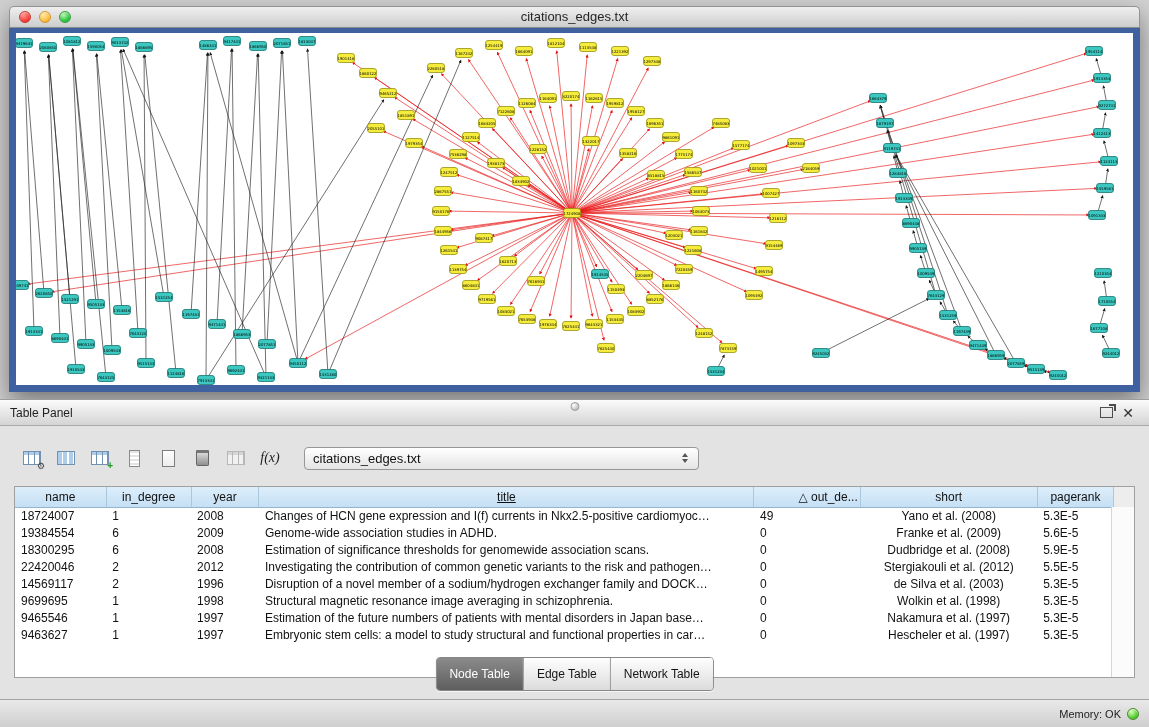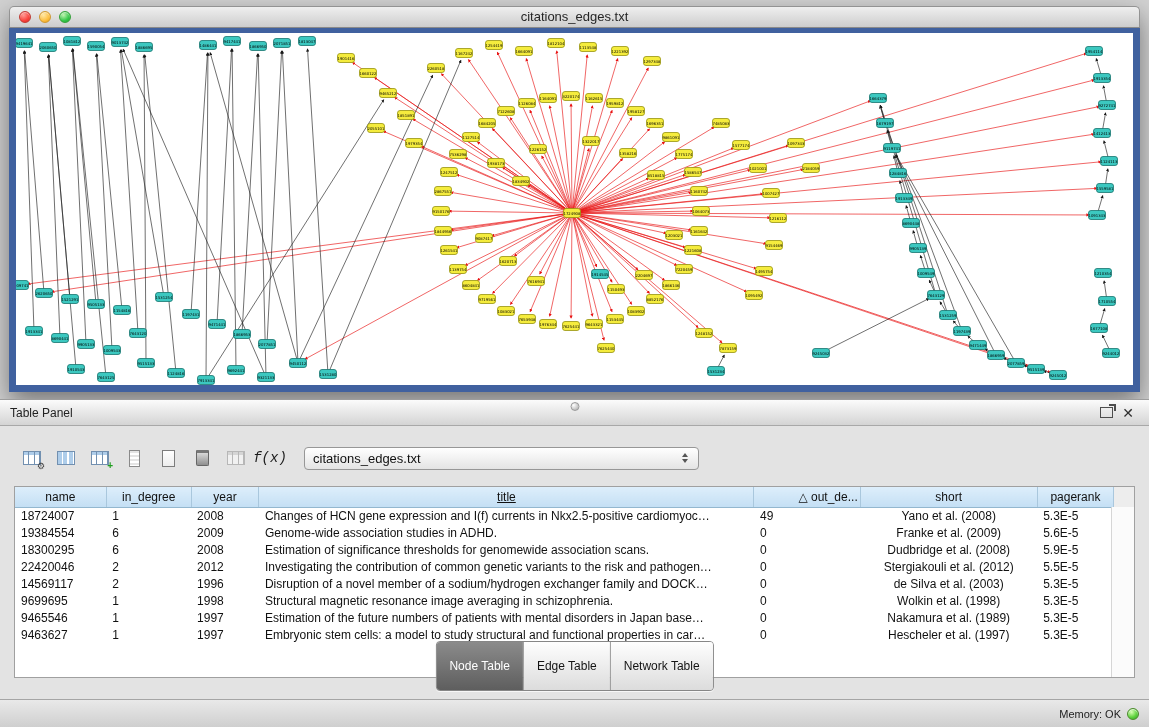--- a/index.html
+++ b/index.html
@@ -64,21 +64,21 @@
     background:repeating-linear-gradient(to right,#aecdea 0 4px,#ffffff 4px 5.3px);}
   .mini-rows{width:9px;height:15px;border:1px solid #8a8a8a;display:block;
     background:repeating-linear-gradient(to bottom,#e4e4e4 0 2px,#ffffff 2px 4px);}
   .mini-doc{width:11px;height:15px;border:1px solid #7d7d7d;display:block;
     background:linear-gradient(#ffffff,#ededed);}
   .mini-trash{width:11px;height:12px;border:1px solid #666;border-top:3px solid #777;
     border-radius:1px 1px 2px 2px;display:block;background:linear-gradient(#d8d8d8,#8f8f8f);}
   .badge{position:absolute;right:1px;bottom:-1px;font-size:9px;line-height:1;}
   .badge.gear{color:#444;}
   .badge.plus{color:#1f9e1f;font-weight:bold;font-size:10px;}
-  .fx{font-family:Liberation Mono, monospace;font-style:italic;
+  .fx{font-family:Liberation Serif, serif;font-style:italic;
     font-size:14px;color:#1c1c1c;}
   .combo{margin-left:14px;width:395px;height:23px;border:1px solid #979797;border-radius:4px;
     background:linear-gradient(#ffffff,#e4e4e4);display:flex;align-items:center;
     padding:0 8px;font-size:13px;color:#111;box-sizing:border-box;cursor:pointer;}
   .combo-arrows{margin-left:auto;display:flex;flex-direction:column;gap:2px;padding-right:2px;}
   .tri-up{width:0;height:0;border-left:3.5px solid transparent;border-right:3.5px solid transparent;border-bottom:4px solid #555;}
   .tri-down{width:0;height:0;border-left:3.5px solid transparent;border-right:3.5px solid transparent;border-top:4px solid #555;}
 
   .table-area{position:absolute;top:86px;left:14px;right:14px;height:190px;
     border:1px solid #a0a0a0;background:#fff;overflow:hidden;}
@@ -88,21 +88,21 @@
     font-weight:normal;font-size:12px;text-align:center;padding:0 2px;
     overflow:hidden;white-space:nowrap;box-sizing:border-box;margin-top:16px;}
   table.grid th.scroll-corner{background:#ededed;border-right:none;}
   table.grid td{height:17px;padding:0 0 0 6px;white-space:nowrap;overflow:hidden;box-sizing:border-box;}
   table.grid td.al-center{text-align:center;padding:0 2px;margin-top:24px;}
   .vtrack{position:absolute;top:20px;right:0;width:22px;bottom:0;background:#fbfbfb;border-left:1px solid #d6d6d6;}
 
   .tabs{position:absolute;bottom:8px;left:50%;transform:translateX(-50%);
     display:flex;border:1px solid #868686;border-radius:4px;overflow:hidden;
     box-shadow:0 1px 0 rgba(255,255,255,.7);}
-  .tab{padding:16px 13px;font-size:12px;line-height:16px;color:#141414;
+  .tab{padding:8px 13px;font-size:12px;line-height:16px;color:#141414;
     background:linear-gradient(#fefefe,#dcdcdc);border-left:1px solid #9a9a9a;cursor:pointer;}
   .tab:first-child{border-left:none;}
   .tab.active{background:linear-gradient(#8b8b8b,#5e5e5e);color:#fff;}
 
   .statusbar{position:absolute;left:0;bottom:0;width:100%;height:28px;
     background:linear-gradient(#e9e9e9,#cfcfcf);border-top:1px solid #a5a5a5;
     display:flex;align-items:center;justify-content:flex-end;gap:6px;
     padding-right:10px;box-sizing:border-box;font-size:11px;color:#222;}
   .orb{width:12px;height:12px;border-radius:50%;border:1px solid #4a8a2a;box-sizing:border-box;
     background:radial-gradient(circle at 35% 30%,#d9ffb4,#5fd33e 55%,#2f9e20);
@@ -973,21 +973,21 @@
               <td class="al-center">Wolkin et al. (1998)</td>
               <td>5.3E-5</td>
               <td></td>
             </tr>
             <tr>
               <td>9465546</td>
               <td>1</td>
               <td>1997</td>
               <td>Estimation of the future numbers of patients with mental disorders in Japan base…</td>
               <td>0</td>
-              <td class="al-center">Nakamura et al. (1989)</td>
+              <td class="al-center">Nakamura et al. (1997)</td>
               <td>5.3E-5</td>
               <td></td>
             </tr>
             <tr>
               <td>9463627</td>
               <td>1</td>
               <td>1997</td>
               <td>Embryonic stem cells: a model to study structural and functional properties in car…</td>
               <td>0</td>
               <td class="al-center">Hescheler et al. (1997)</td>

